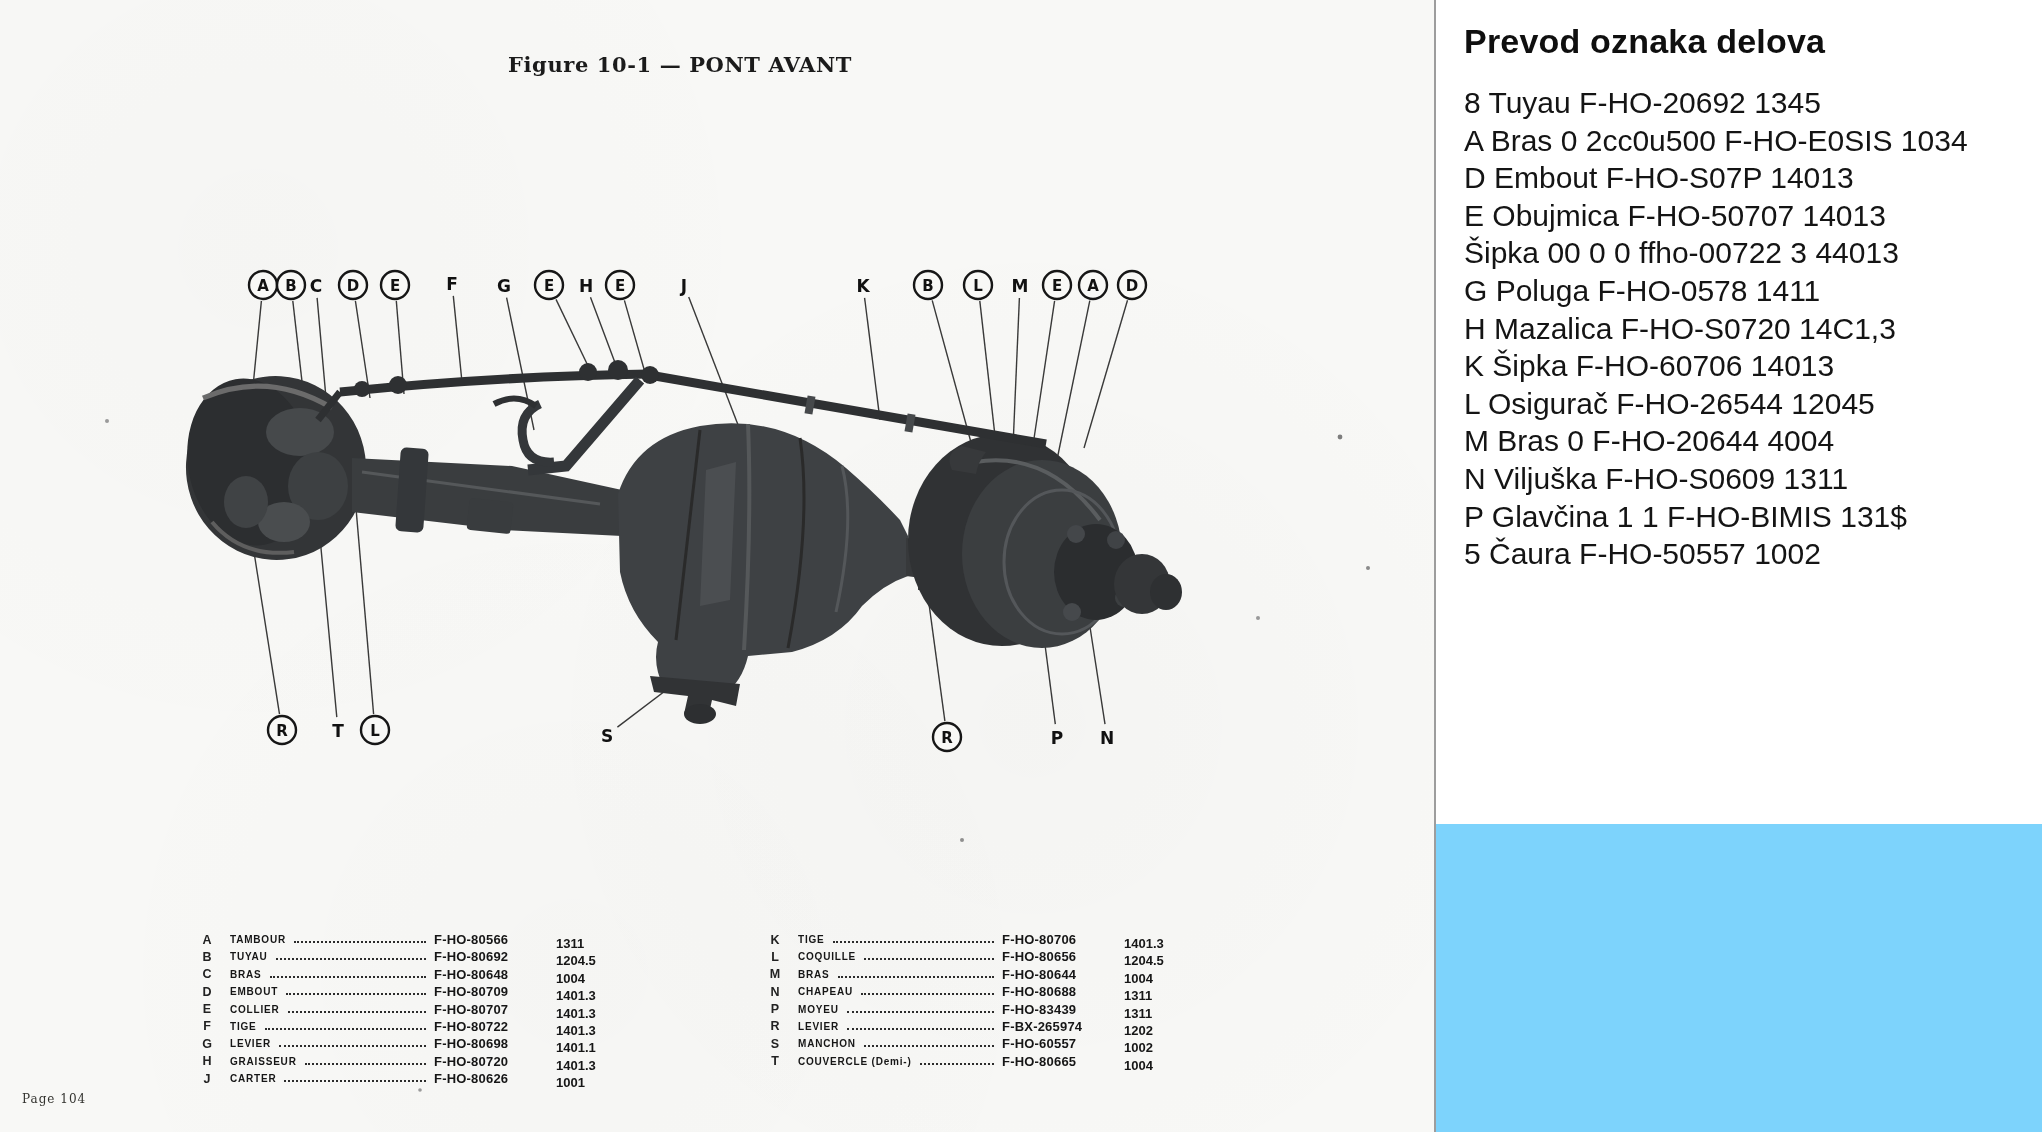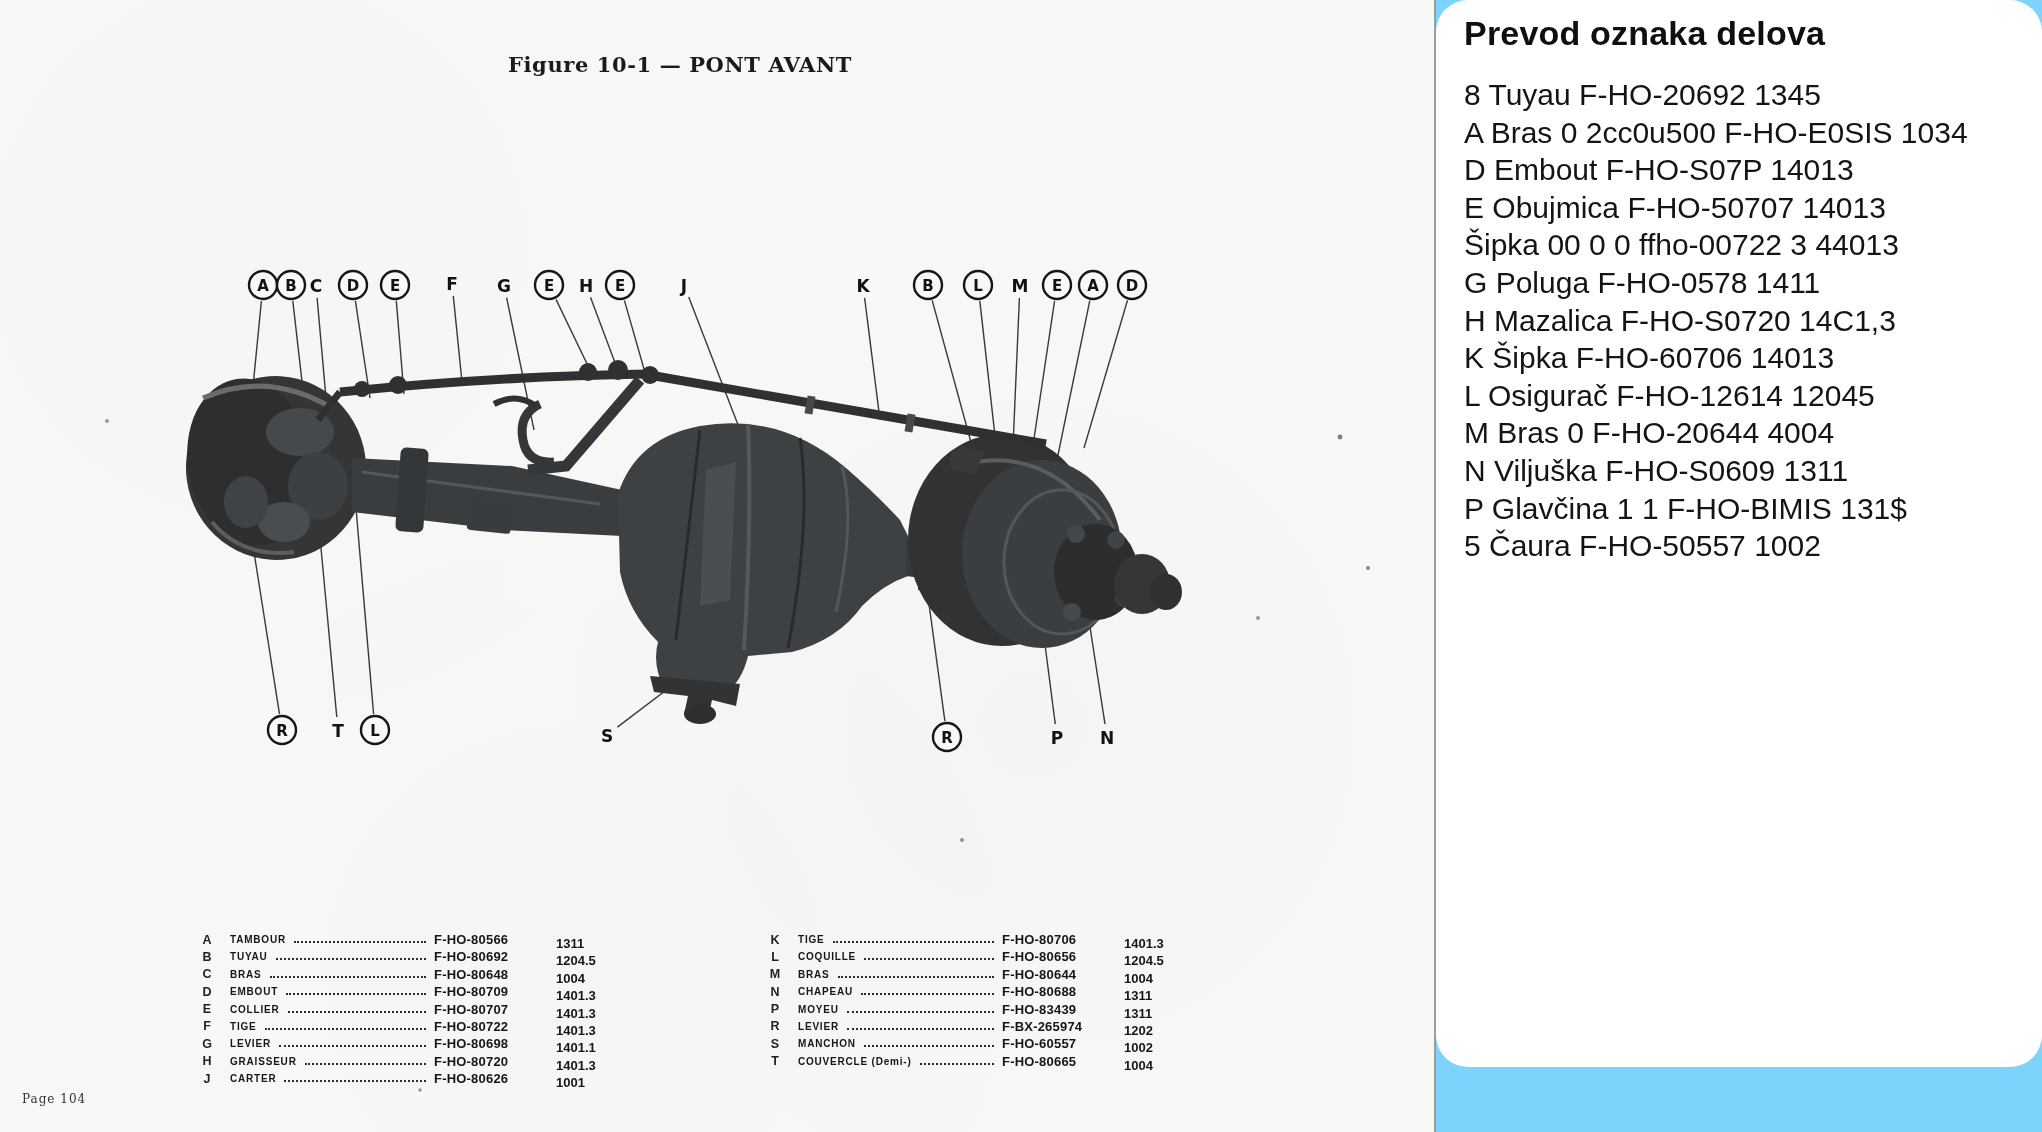--- a/index.html
+++ b/index.html
@@ -21,22 +21,22 @@
   .ptable{position:absolute;color:#161616;}
   .prow{display:grid;grid-template-columns:30px 212px 122px 70px;height:17.4px;align-items:center;}
   .pletter{text-align:center;font-size:12.5px;font-weight:600;color:#222;}
   .pname{display:flex;align-items:baseline;font-weight:bold;font-size:10px;letter-spacing:.8px;
         padding-left:8px;white-space:nowrap;overflow:hidden;}
   .pname .leader{flex:1;border-bottom:2px dotted #2b2b2b;margin:0 8px 2px 8px;height:1px;min-width:0;}
   .ppn{font-size:13px;font-weight:600;letter-spacing:.2px;}
   .pcode{font-size:13px;font-weight:600;margin-top:8px;}
   
   .divider{position:absolute;left:1434px;top:0;width:2px;height:1132px;background:#9d9d9d;}
-  .panel{position:absolute;left:1436px;top:0;width:606px;height:1067px;background:#ffffff;
-        box-sizing:border-box;padding:6px 0 0 28px;border-radius:32px;}
+  .panel{position:absolute;left:1436px;top:0;width:606px;height:824px;background:#ffffff;
+        box-sizing:border-box;padding:14px 0 0 28px;}
   .panel h1{margin:8px 0 23px 0;font-size:34px;font-weight:bold;color:#0f0f0f;letter-spacing:.2px;}
   .titem{font-size:30px;color:#141414;line-height:37.6px;white-space:nowrap;}
 </style>
 </head>
 <body>
 
 <div class="stage">
 
   <div class="scan">
 
@@ -349,21 +349,21 @@
     <h1>Prevod oznaka delova</h1>
     <div id="translation-list">
         <div class="titem">8 Tuyau F-HO-20692 1345</div>
         <div class="titem">A Bras 0 2cc0u500 F-HO-E0SIS 1034</div>
         <div class="titem">D Embout F-HO-S07P 14013</div>
         <div class="titem">E Obujmica F-HO-50707 14013</div>
         <div class="titem">Šipka 00 0 0 ffho-00722 3 44013</div>
         <div class="titem">G Poluga F-HO-0578 1411</div>
         <div class="titem">H Mazalica F-HO-S0720 14C1,3</div>
         <div class="titem">K Šipka F-HO-60706 14013</div>
-        <div class="titem">L Osigurač F-HO-12614 12045</div>
+        <div class="titem">L Osigurač F-HO-26544 12045</div>
         <div class="titem">M Bras 0 F-HO-20644 4004</div>
         <div class="titem">N Viljuška F-HO-S0609 1311</div>
         <div class="titem">P Glavčina 1 1 F-HO-BIMIS 131$</div>
         <div class="titem">5 Čaura F-HO-50557 1002</div>
       </div>
   </div>
 
 </div>
 
 </body></html>

